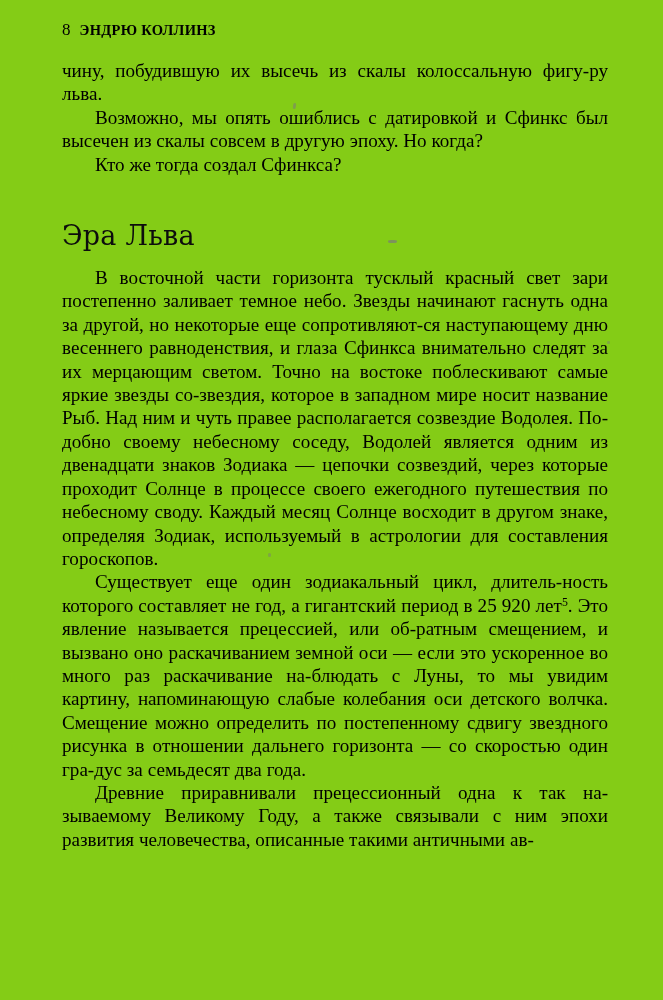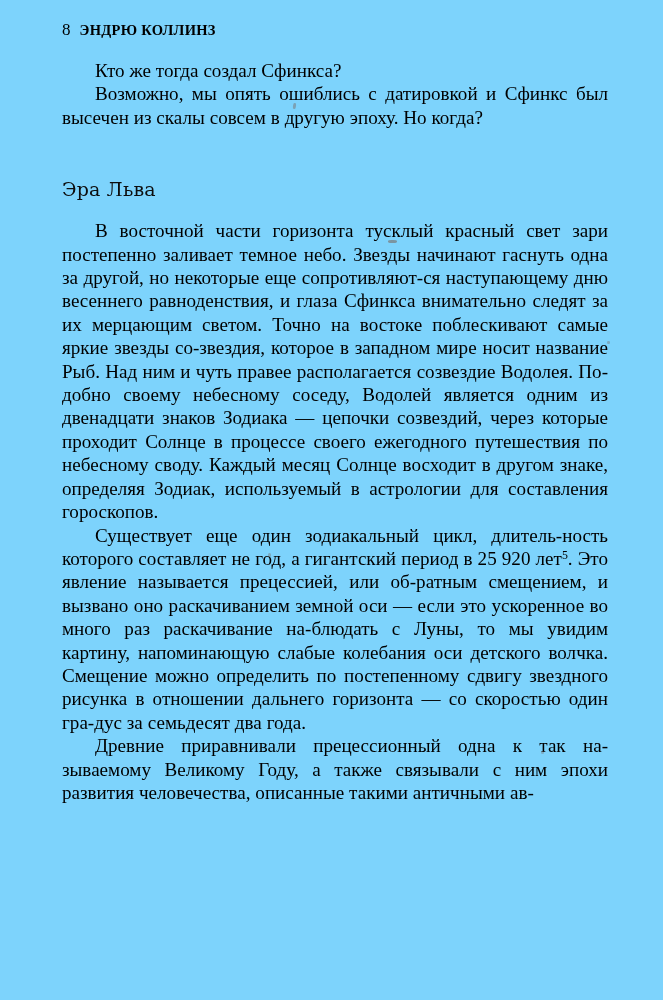--- a/index.html
+++ b/index.html
@@ -14,21 +14,21 @@
     overflow: hidden;
     font-family: "Liberation Serif", "DejaVu Serif", serif;
     color: #000000;
     -webkit-font-smoothing: none;
   }
 
   .page {
     position: relative;
     width: 663px;
     height: 1000px;
-    background: #7dd3fc;
+    background: #84cc16;
   }
 
   
   .running-head {
     position: absolute;
     left: 62px;
     top: 20px;
     width: 545px;
     white-space: nowrap;
     font-size: 15.5px;
@@ -73,21 +73,21 @@
 
   sup.footnote-marker {
     font-size: 0.62em;
     vertical-align: 0.52em;
     line-height: 0;
   }
 
   
   .section-heading {
     margin: 0;
-    font-size: 19px;
+    font-size: 27px;
     line-height: 30px;
     font-weight: 400;
     letter-spacing: 0.2px;
     font-family: "DejaVu Serif", "Liberation Serif", serif;
     color: #0d0d0d;
   }
 
   .gap-before-heading { height: 45px; }
   .gap-after-heading  { height: 15px; }
 
@@ -109,24 +109,25 @@
 <body>
 
 <div class="page">
 
   <div class="running-head">
     <span class="folio">8</span><span class="book-author">ЭНДРЮ КОЛЛИНЗ</span>
   </div>
 
   <div class="text-column">
 
+    <p class="body-text noindent">чину, побудившую их высечь из скалы колоссальную фигу-ру льва.</p>
+
+    <p class="body-text indent">Возможно, мы опять ошиблись с датировкой и Сфинкс был высечен из скалы совсем в другую эпоху. Но когда?</p>
 
     <p class="body-text indent">Кто же тогда создал Сфинкса?</p>
-
-    <p class="body-text indent">Возможно, мы опять ошиблись с датировкой и Сфинкс был высечен из скалы совсем в другую эпоху. Но когда?</p>
 
     <div class="gap-before-heading"></div>
 
     <h2 class="section-heading">Эра Льва</h2>
 
     <div class="gap-after-heading"></div>
 
     <p class="body-text indent">В восточной части горизонта тусклый красный свет зари постепенно заливает темное небо. Звезды начинают гаснуть одна за другой, но некоторые еще сопротивляют-ся наступающему дню весеннего равноденствия, и глаза Сфинкса внимательно следят за их мерцающим светом. Точно на востоке поблескивают самые яркие звезды со-звездия, которое в западном мире носит название Рыб. Над ним и чуть правее располагается созвездие Водолея. По-добно своему небесному соседу, Водолей является одним из двенадцати знаков Зодиака — цепочки созвездий, через которые проходит Солнце в процессе своего ежегодного путешествия по небесному своду. Каждый месяц Солнце восходит в другом знаке, определяя Зодиак, используемый в астрологии для составления гороскопов.</p>
 
     <p class="body-text indent"><span>Существует еще один зодиакальный цикл, длитель-ность которого составляет не год, а гигантский период в 25 920 лет</span><sup class="footnote-marker">5</sup><span>. Это явление называется прецессией, или об-ратным смещением, и вызвано оно раскачиванием земной оси — если это ускоренное во много раз раскачивание на-блюдать с Луны, то мы увидим картину, напоминающую слабые колебания оси детского волчка. Смещение можно определить по постепенному сдвигу звездного рисунка в отношении дальнего горизонта — со скоростью один гра-дус за семьдесят два года.</span></p>

